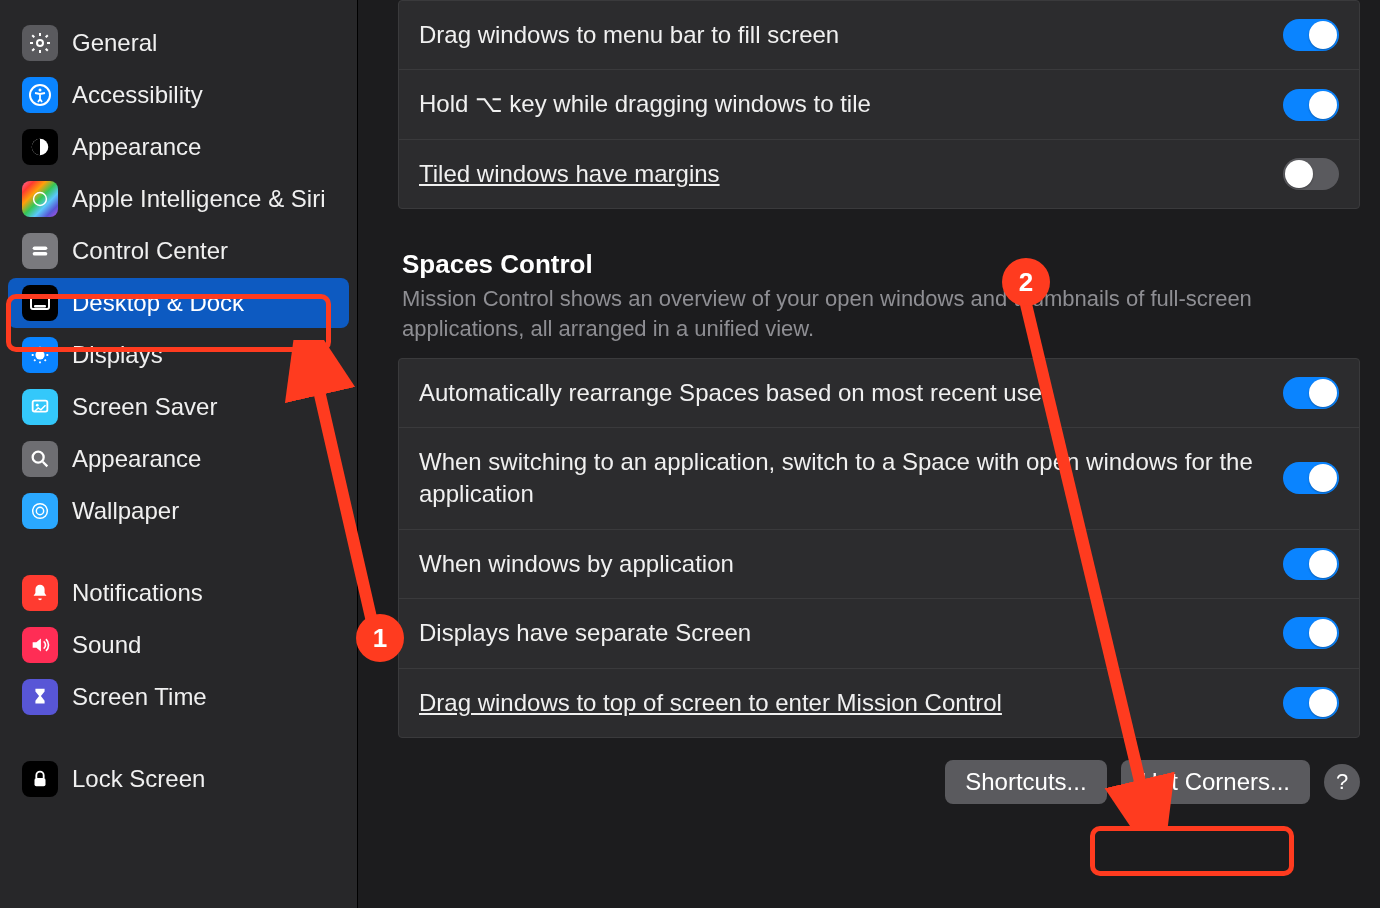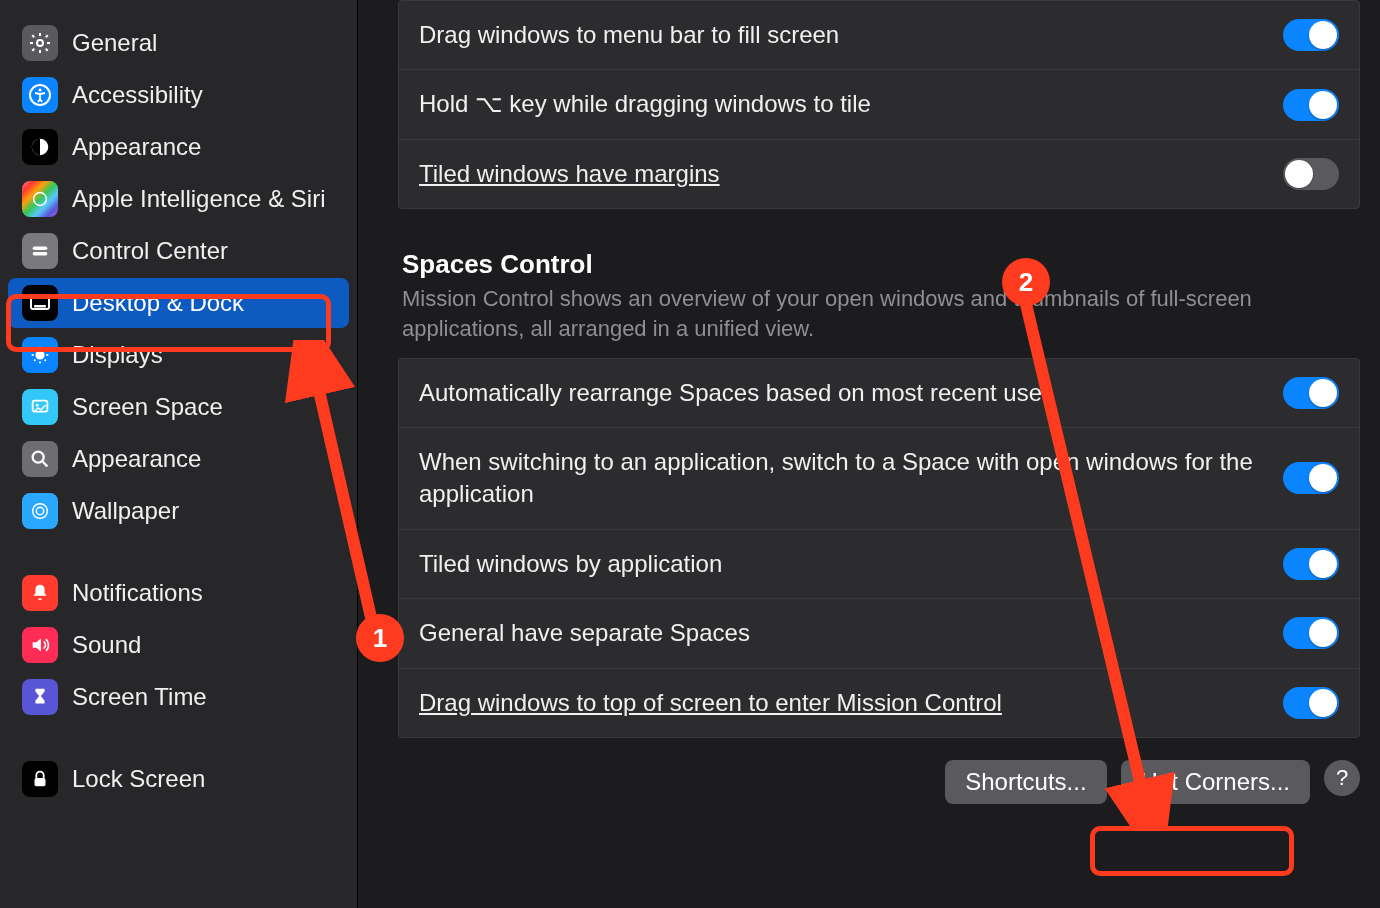--- a/index.html
+++ b/index.html
@@ -115,20 +115,21 @@
 .section-desc {
   font-size: 22px;
   color: #8e8e93;
   margin-top: 4px;
   line-height: 1.35;
   max-width: 850px;
 }
 .buttons-row {
   display: flex;
   justify-content: flex-end;
+  align-items: center;
   gap: 14px;
   margin-top: 22px;
 }
 .btn {
   background: #5a5a5e;
   color: #fff;
   font-size: 24px;
   padding: 8px 20px;
   border: none;
   border-radius: 8px;
@@ -241,21 +242,21 @@
     <span>Displays</span>
   </div>
   <div class="sidebar-item">
     <div class="side-icon ic-saver">
         <svg width="22" height="22" viewBox="0 0 24 24">
           <rect x="4" y="5" width="16" height="12" rx="2" fill="none" stroke="#fff" stroke-width="2"></rect>
           <circle cx="9" cy="10" r="1.5" fill="#fff"></circle>
           <path d="M6 17l4-4 3 2 5-5" stroke="#fff" stroke-width="1.6" fill="none"></path>
         </svg>
       </div>
-    <span>Screen Space</span>
+    <span>Screen Saver</span>
   </div>
   <div class="sidebar-item">
     <div class="side-icon ic-spot">
         <svg width="22" height="22" viewBox="0 0 24 24">
           <circle cx="10" cy="10" r="6" fill="none" stroke="#fff" stroke-width="2.5"></circle>
           <path d="M15 15l5 5" stroke="#fff" stroke-width="2.5"></path>
         </svg>
       </div>
     <span>Appearance</span>
   </div>
@@ -331,25 +332,25 @@
   <div class="group" style="margin-top:14px">
     <div class="row">
       <div class="label">Automatically rearrange Spaces based on most recent use</div>
       <div class="switch on"></div>
     </div>
     <div class="row">
       <div class="label">When switching to an application, switch to a Space with open windows for the application</div>
       <div class="switch on"></div>
     </div>
     <div class="row">
-      <div class="label">Tiled windows by application</div>
-      <div class="switch on"></div>
-    </div>
-    <div class="row">
-      <div class="label">General have separate Spaces</div>
+      <div class="label">When windows by application</div>
+      <div class="switch on"></div>
+    </div>
+    <div class="row">
+      <div class="label">Displays have separate Screen</div>
       <div class="switch on"></div>
     </div>
     <div class="row">
       <div class="label">Drag windows to top of screen to enter Mission Control</div>
       <div class="switch on"></div>
     </div>
   </div>
 
   <div class="buttons-row">
     <button class="btn">Shortcuts...</button>

